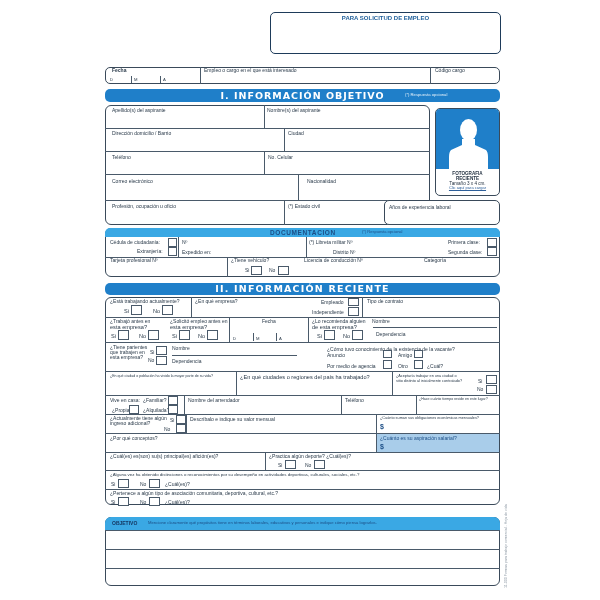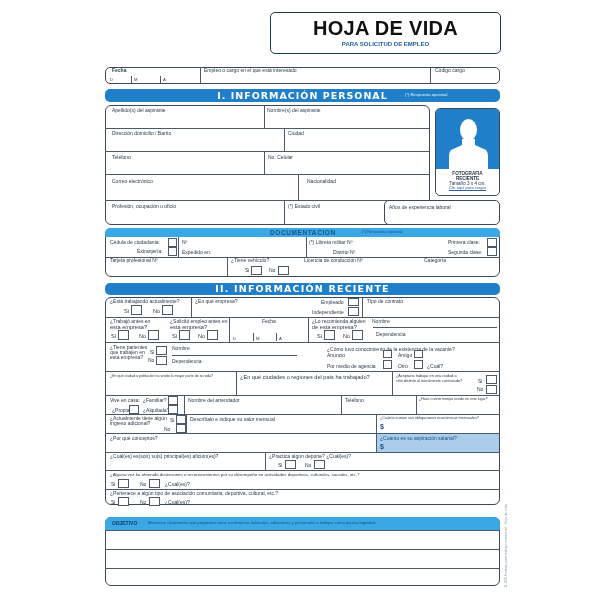--- a/index.html
+++ b/index.html
@@ -28,41 +28,40 @@
   .photo-top { position: absolute; left: 0; top: 0; width: 100%; height: 60px; background: #1f7fc9; }
   .photo-txt { position: absolute; left: 0; width: 100%; text-align: center; font-size: 4.6px; color: #1f2d3d; line-height: 1.15; }
   .salary-box { position: absolute; background: #a9cdea; }
   .side-text { position: absolute; left: 502px; top: 440px; font-size: 3.6px; color: #8a96a2;
                transform: rotate(-90deg); transform-origin: left top; white-space: nowrap; }
 </style>
 </head>
 <body>
 
 <div class="title-box">
-  <div class="title-main">HOJA DE VIDA</div>
   <div class="title-sub">PARA SOLICITUD DE EMPLEO</div>
 </div>
 
 <div class="section" style="left:105px;top:67px;width:395px;height:17px;border-radius:5px;"></div>
 <div class="vline" style="left:200px;top:67px;height:17px;"></div>
 <div class="vline" style="left:430px;top:67px;height:17px;"></div>
 <div class="lbl lbl-b" style="left:112px;top:68px;">Fecha</div>
 <div class="lbl lbl-s" style="left:110px;top:78px;">D</div>
 <div class="vline" style="left:131px;top:76px;height:7px;"></div>
 <div class="lbl lbl-s" style="left:134px;top:78px;">M</div>
 <div class="vline" style="left:160px;top:76px;height:7px;"></div>
 <div class="lbl lbl-s" style="left:163px;top:78px;">A</div>
 <div class="abs" style="left:106px;top:75px;width:93px;height:8px;"></div>
 <div class="lbl" style="left:204px;top:68px;">Empleo o cargo en el que está interesado</div>
 <div class="abs" style="left:202px;top:74px;width:226px;height:9px;"></div>
 <div class="lbl" style="left:435px;top:68px;">Código cargo</div>
 <div class="abs" style="left:432px;top:74px;width:66px;height:9px;"></div>
 
 <div class="band" style="left:105px;top:89px;width:395px;height:13px;font-size:9.5px;line-height:13px;letter-spacing:1px;">
-  <span>I.   INFORMACIÓN PERSONAL</span>
+  <span>I.   INFORMACIÓN OBJETIVO</span>
 </div>
 <div class="lbl" style="left:405px;top:93px;color:#e6f2fb;font-size:4.2px;">(*) Respuesta opcional</div>
 
 <div class="section" style="left:105px;top:105px;width:325px;height:120px;border-radius:6px;"></div>
 <div class="hline" style="left:105px;top:128px;width:325px;"></div>
 <div class="hline" style="left:105px;top:151px;width:325px;"></div>
 <div class="hline" style="left:105px;top:174px;width:325px;"></div>
 <div class="hline" style="left:105px;top:200px;width:325px;"></div>
 <div class="vline" style="left:264px;top:105px;height:23px;"></div>
 <div class="vline" style="left:284px;top:128px;height:23px;"></div>

